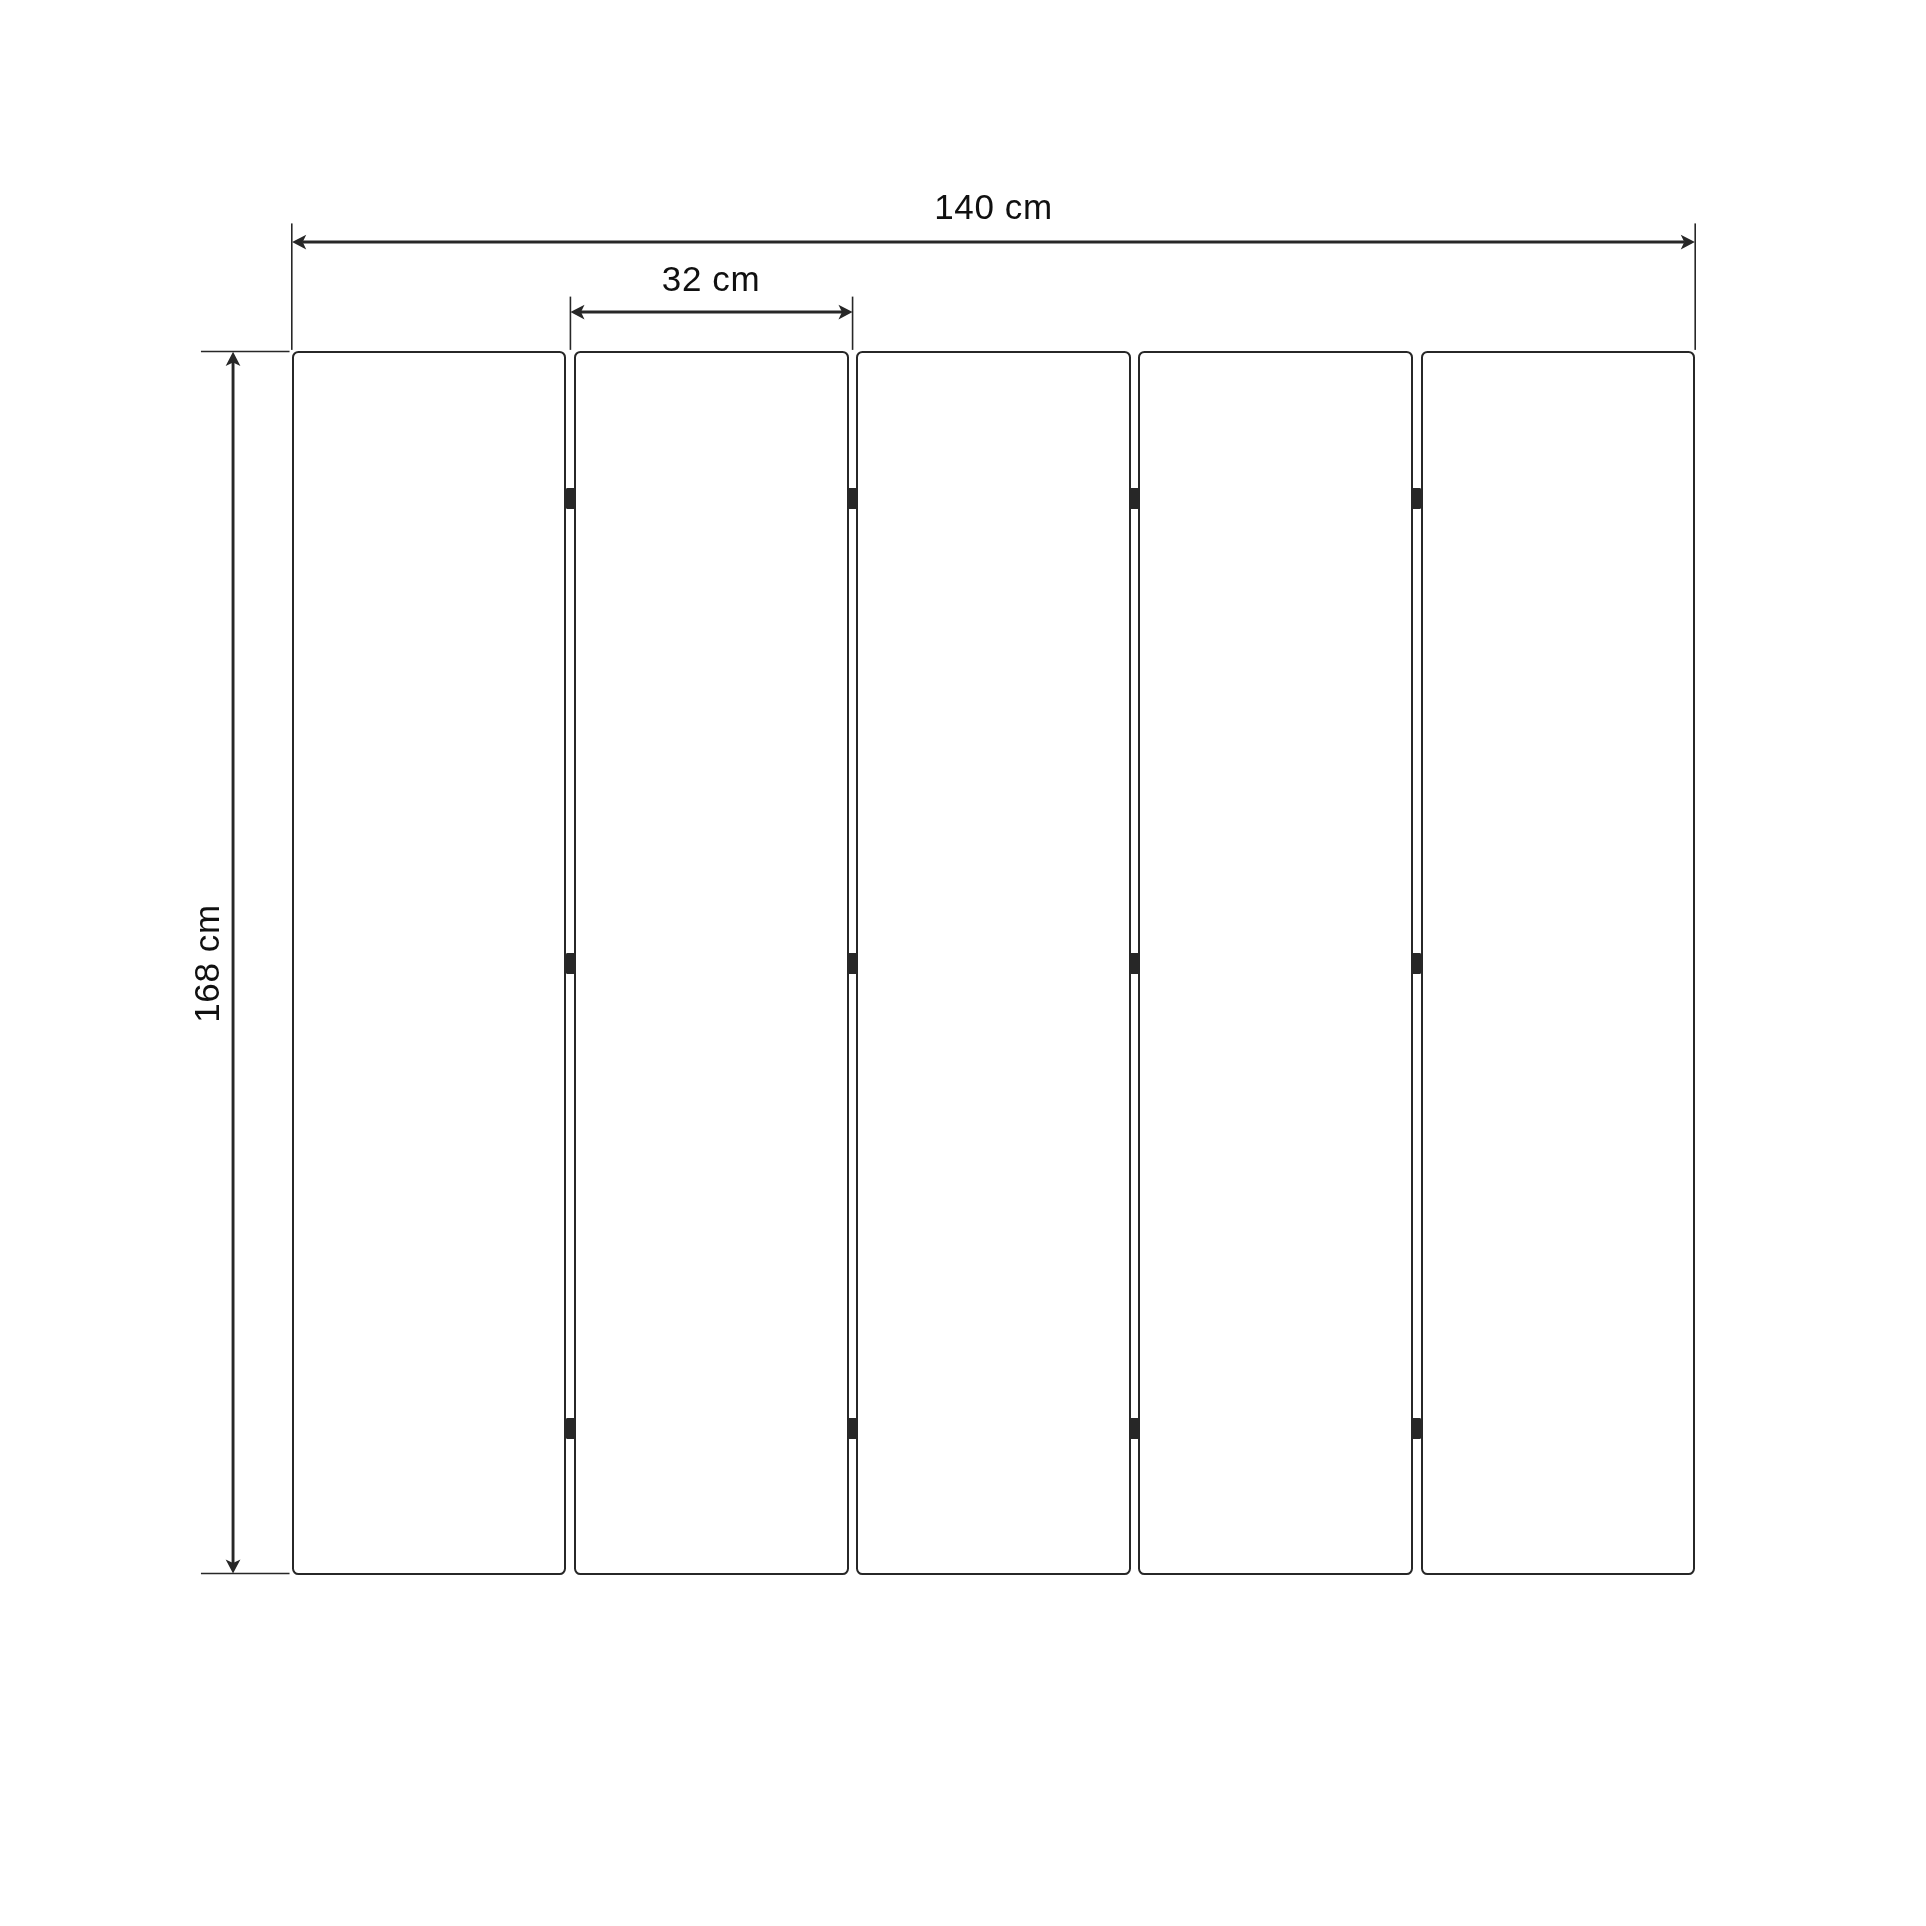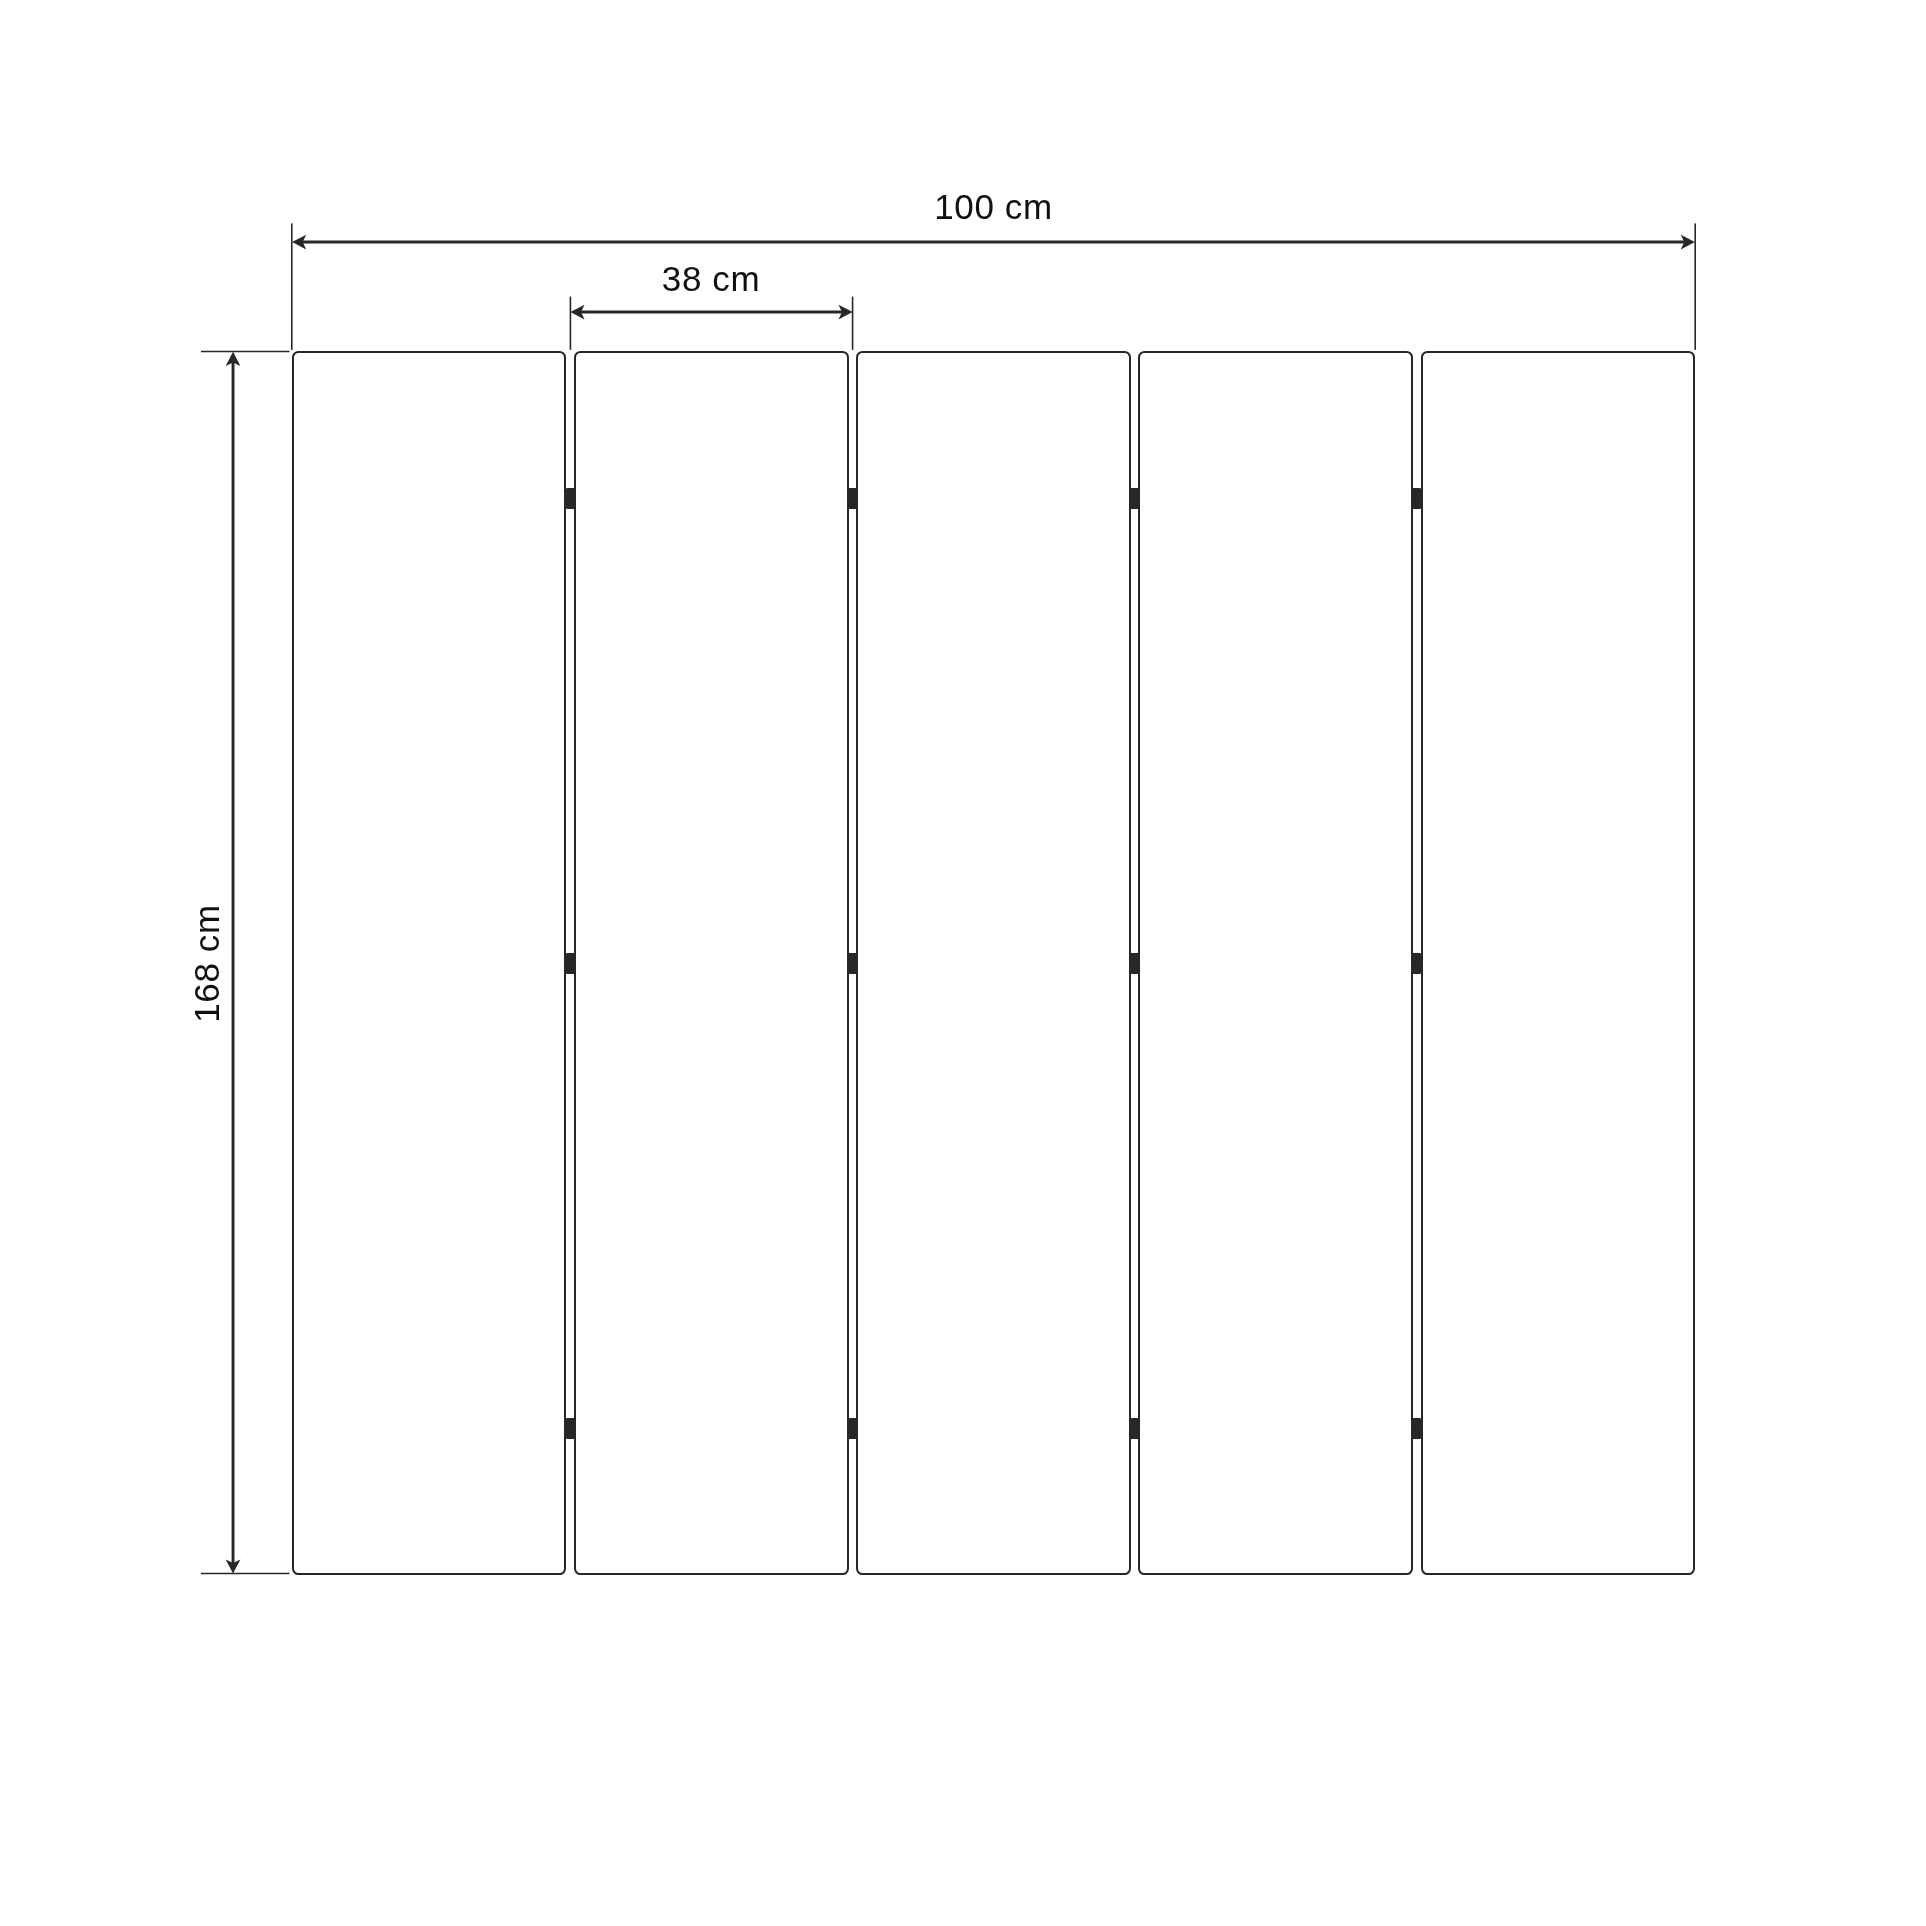--- a/index.html
+++ b/index.html
@@ -109,19 +109,19 @@
       <div class="hinge" style="left: 556px; top: 602px;"></div>
       <div class="hinge" style="left: 556px; top: 1067px;"></div>
       <div class="hinge" style="left: 838px; top: 137px;"></div>
       <div class="hinge" style="left: 838px; top: 602px;"></div>
       <div class="hinge" style="left: 838px; top: 1067px;"></div>
       <div class="hinge" style="left: 1120px; top: 137px;"></div>
       <div class="hinge" style="left: 1120px; top: 602px;"></div>
       <div class="hinge" style="left: 1120px; top: 1067px;"></div>
     </div>
 
-  <div class="dim-label" id="lbl-total">100 cm</div>
+  <div class="dim-label" id="lbl-total">140 cm</div>
 
-  <div class="dim-label" id="lbl-panel">38 cm</div>
+  <div class="dim-label" id="lbl-panel">32 cm</div>
 
   <div class="dim-label" id="lbl-height">168 cm</div>
 </div>
 
 
 </body></html>

